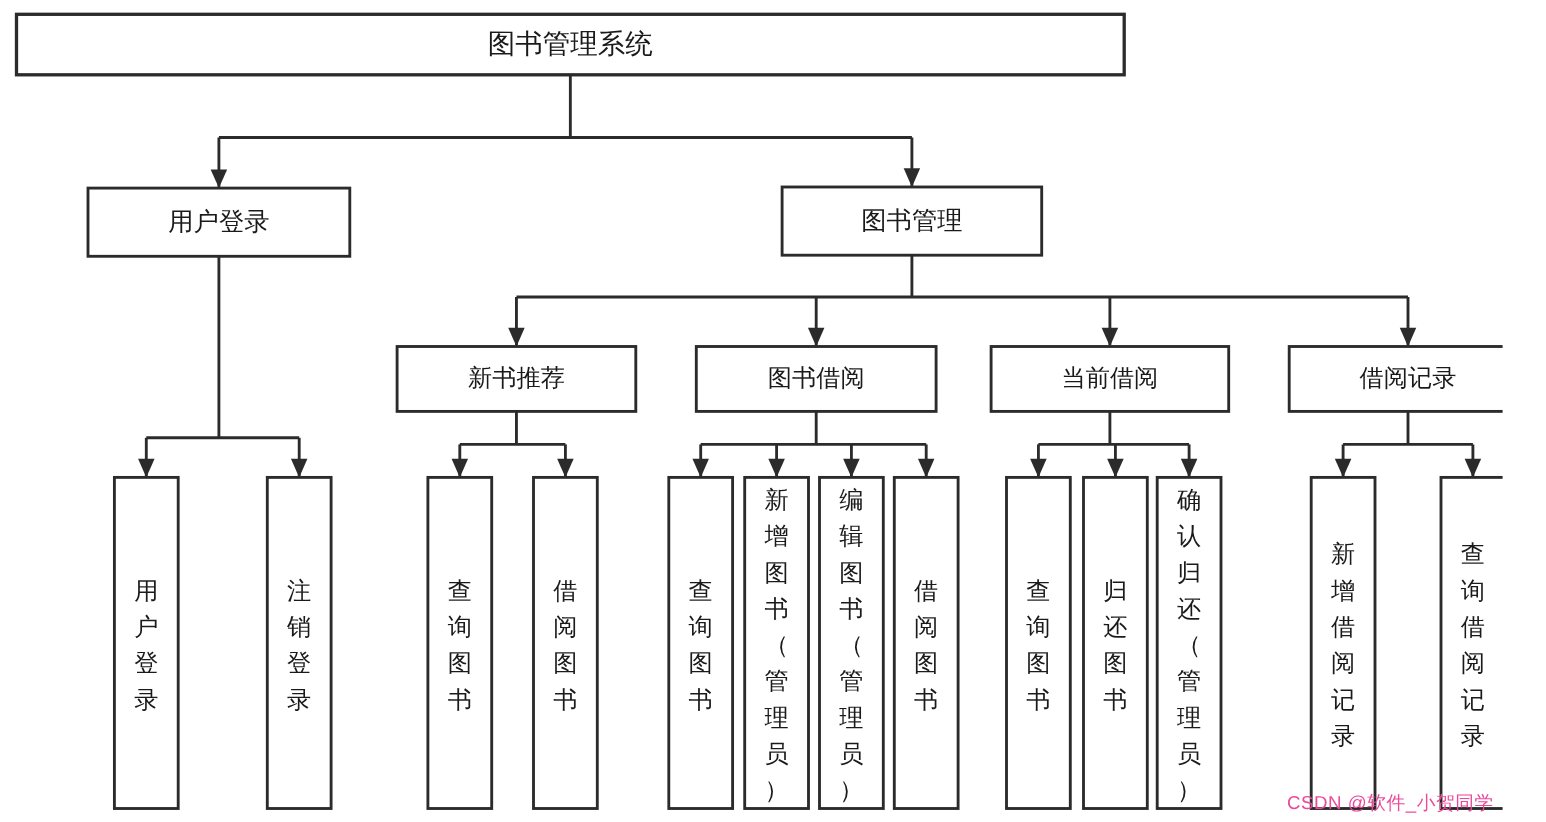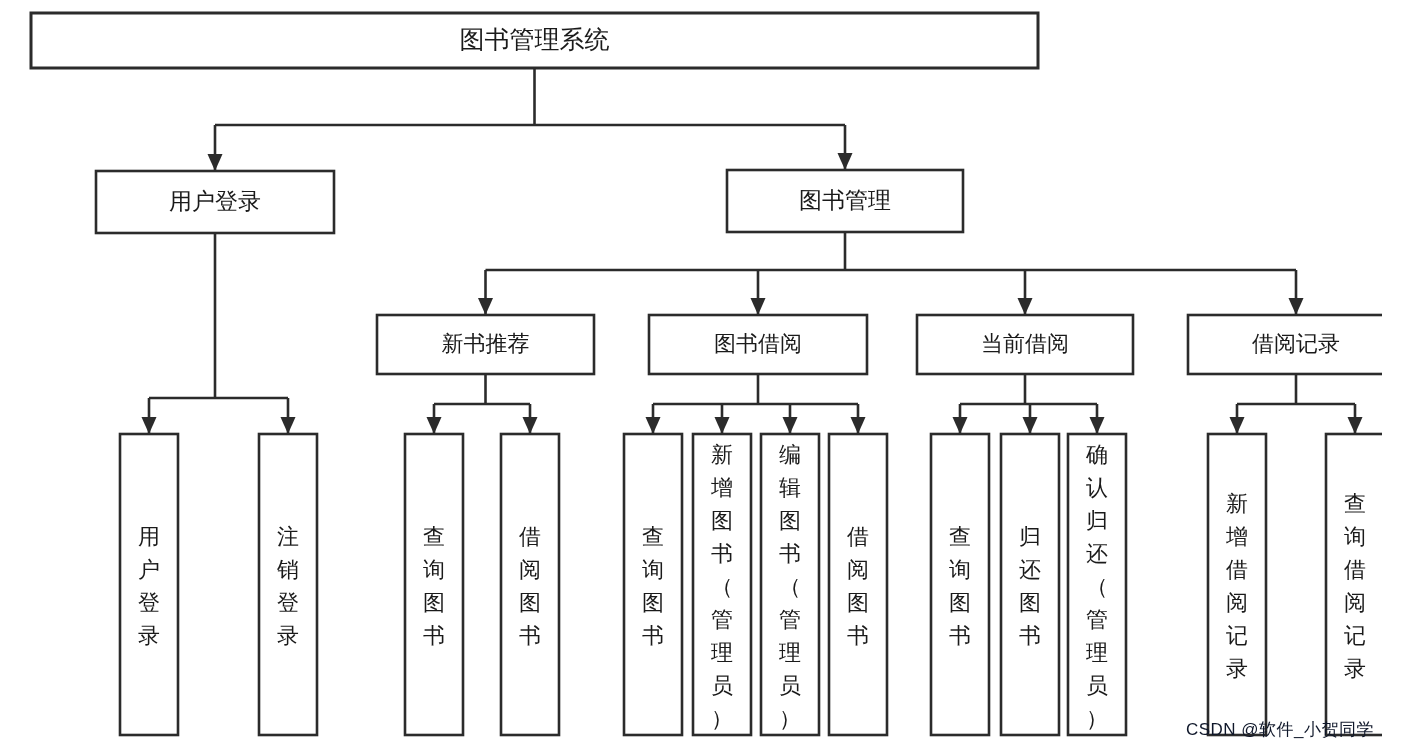--- a/index.html
+++ b/index.html
@@ -10,21 +10,20 @@
   }
   body {
     font-family: "Liberation Sans", "DejaVu Sans", sans-serif;
   }
   #diagram-root {
     position: relative;
     width: 1366px;
     height: 747px;
     background: #ffffff;
     overflow: hidden;
-    margin-left: 16px;
   }
   svg.diagram-canvas {
     position: absolute;
     top: 0;
     left: 0;
     width: 1405px;
     height: 747px;
     display: block;
   }
   .node-box {
@@ -57,21 +56,21 @@
     stroke-linecap: butt;
   }
   .arrow-head {
     fill: #2b2b2b;
     stroke: none;
   }
   .watermark {
     position: absolute;
     right: 8px;
     bottom: 6px;
-    color: #0f172a;
+    color: #ec4899;
     font-size: 17px;
     font-family: "Liberation Sans", "DejaVu Sans", sans-serif;
     letter-spacing: 0.5px;
     white-space: nowrap;
     user-select: none;
   }
 </style>
 </head>
 <body>
 

